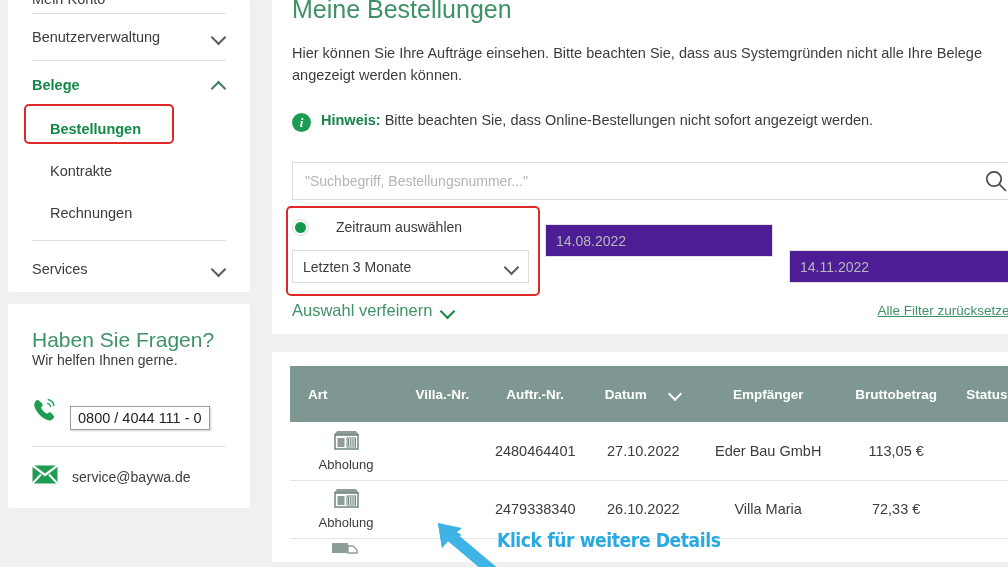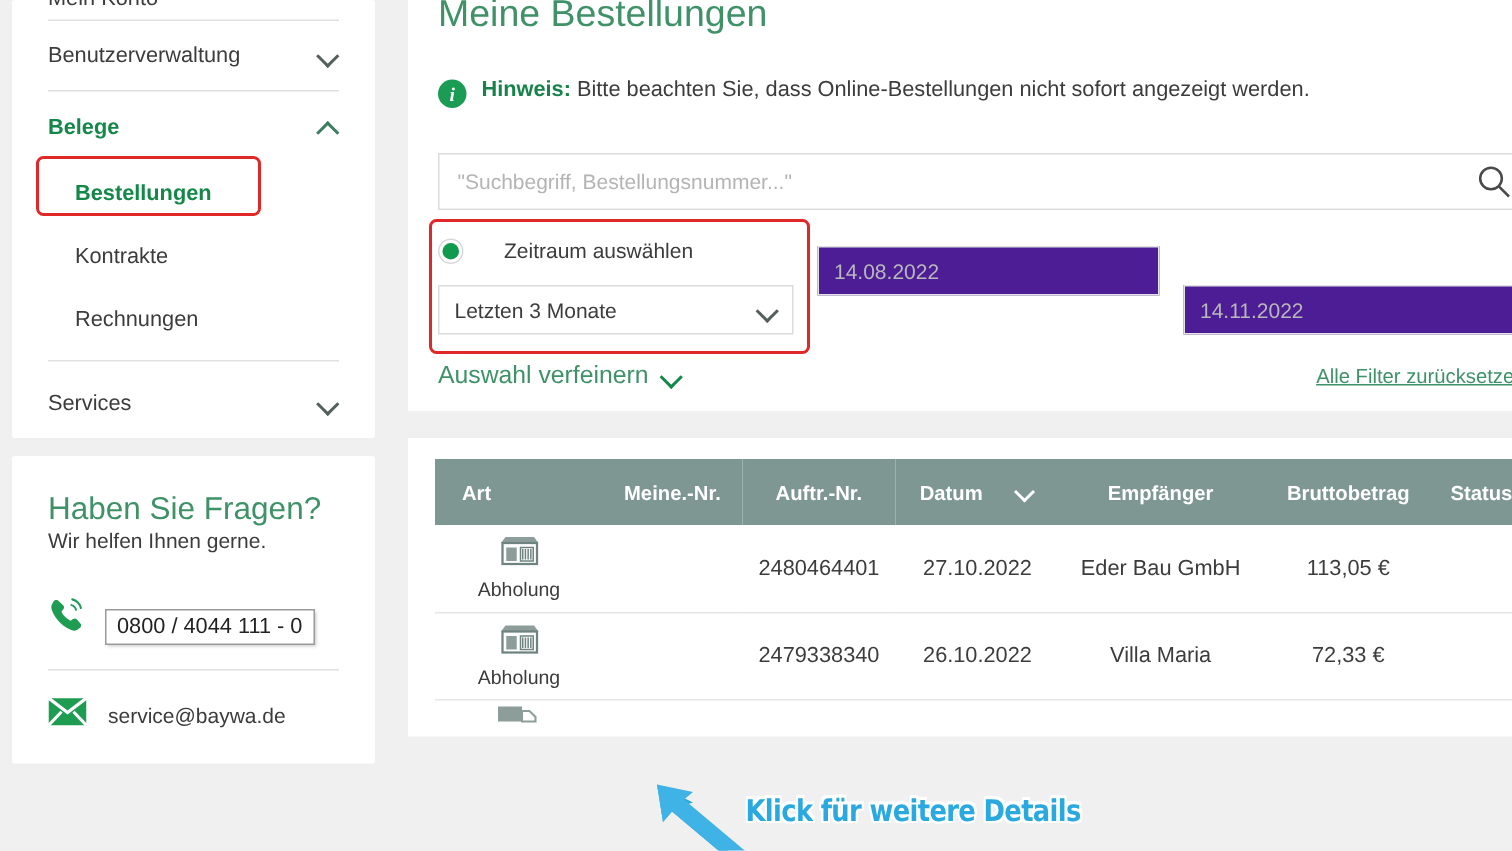--- a/index.html
+++ b/index.html
@@ -160,21 +160,21 @@
   .reset-link {
     color: #3f9268; font-size: 13.5px; text-decoration: underline; cursor: pointer;
   }
 
   
   .table-card { background: #fff; margin-top: 18px; padding: 14px 18px 0 18px; }
   table { border-collapse: collapse; width: 100%; }
   thead th {
     background: #7f9793; color: #ffffff;
     font-size: 13.5px; font-weight: bold;
-    height: 44px; text-align: center; padding: 0 4px;
+    height: 56px; text-align: center; padding: 0 4px;
     white-space: nowrap;
   }
   thead th.art { text-align: left; padding-left: 18px; }
   .th-inner { display: inline-flex; align-items: center; gap: 23px; }
   .chev-w { width: 12px; height: 12px; position: relative; display: inline-block; }
   .chev-w::before {
     content: ""; position: absolute; left: 0; top: 1px;
     width: 8px; height: 8px;
     border-right: 2px solid #fff; border-bottom: 2px solid #fff;
     transform: rotate(45deg);
@@ -279,20 +279,21 @@
         <span class="mail-text">service@baywa.de</span>
       </div>
     </div>
   </aside>
 
   <main class="main">
 
     <section class="main-card">
       <h1 class="h1">Meine Bestellungen</h1>
 
+      <p class="intro">Hier können Sie Ihre Aufträge einsehen. Bitte beachten Sie, dass aus Systemgründen nicht alle Ihre Belege angezeigt werden können.</p>
 
       <div class="hint-row">
         <span class="info-dot">i</span>
         <span class="hint-text"><b>Hinweis:</b><span> Bitte beachten Sie, dass Online-Bestellungen nicht sofort angezeigt werden.</span></span>
       </div>
 
       <div class="search-wrap">
         <input class="search-input" type="text" placeholder="&quot;Suchbegriff, Bestellungsnummer...&quot;" style="">
         <button class="search-btn">
           <svg width="24" height="24" viewBox="0 0 24 24" fill="none">
@@ -339,21 +340,21 @@
           <span class="reset-link">Alle Filter zurücksetzen</span>
         </div>
       </div>
     </section>
 
     <section class="table-card">
       <table>
         <thead>
           <tr>
             <th class="art"><span>Art</span></th>
-            <th><span>Meine.-Nr.</span></th>
+            <th><span>Villa.-Nr.</span></th>
             <th><span>Auftr.-Nr.</span></th>
             <th>
               <span class="th-inner">
                 <span>Datum</span>
                 <span class="chev-w"></span>
               </span>
             </th>
             <th><span>Empfänger</span></th>
             <th><span>Bruttobetrag</span></th>
             <th><span>Status</span></th>

